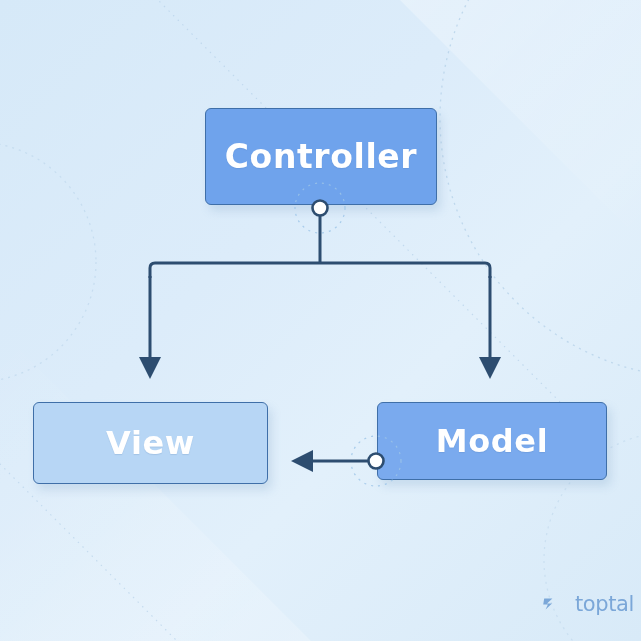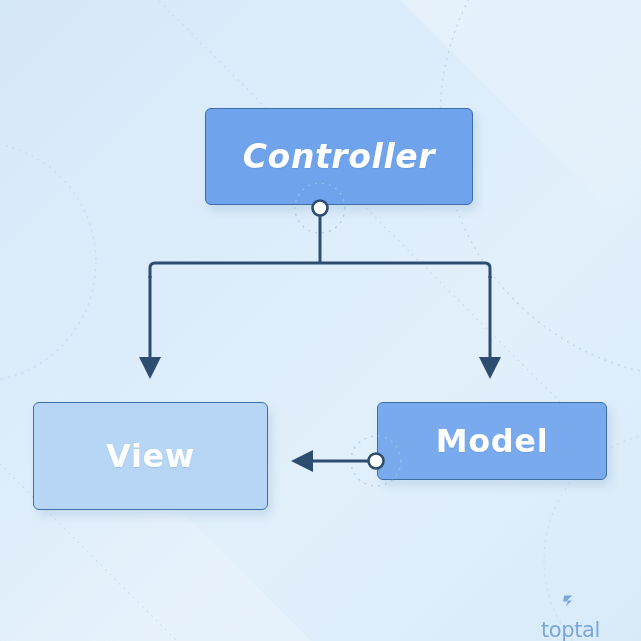--- a/index.html
+++ b/index.html
@@ -38,50 +38,48 @@
     color: #ffffff;
     font-weight: bold;
     letter-spacing: 0.6px;
     font-family: "DejaVu Sans", sans-serif;
     text-shadow: 0 1px 1px rgba(70, 110, 160, 0.18);
     white-space: nowrap;
   }
   #node-controller {
     left: 205px;
     top: 108px;
-    width: 268px;
+    width: 232px;
     height: 97px;
     background: #6fa3ec;
-    font-style: italic;
   }
   #node-controller .node-label { font-size: 33px; }
   #node-view {
     left: 33px;
     top: 402px;
     width: 235px;
-    height: 108px;
+    height: 82px;
     background: #b7d6f5;
   }
   #node-view .node-label { font-size: 32px; }
   #node-model {
     left: 377px;
     top: 402px;
     width: 230px;
     height: 78px;
     background: #7aaaee;
   }
   #node-model .node-label { font-size: 32px; }
   #brand {
     position: absolute;
     left: 541px;
     top: 592px;
     display: flex;
     align-items: center;
-    gap: 8px;
-    flex-direction: column;
+    gap: 16px;
   }
   #brand-word {
     color: #7ba7d8;
     font-size: 21px;
     font-family: "DejaVu Sans", sans-serif;
     letter-spacing: -0.4px;
   }
 </style>
 </head>
 <body>

